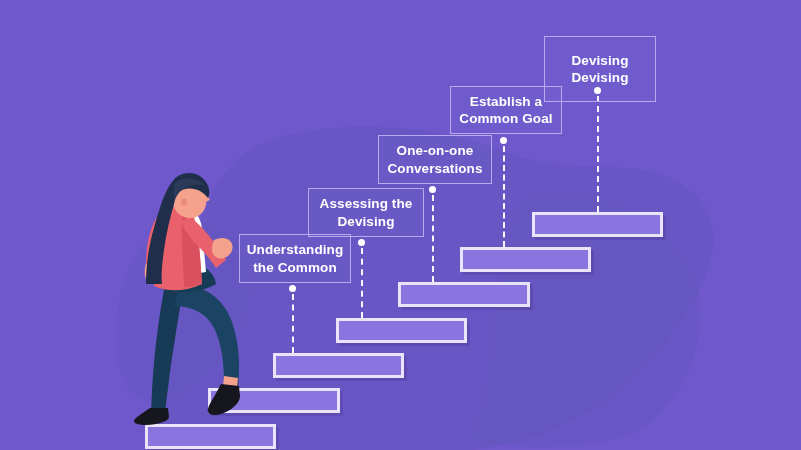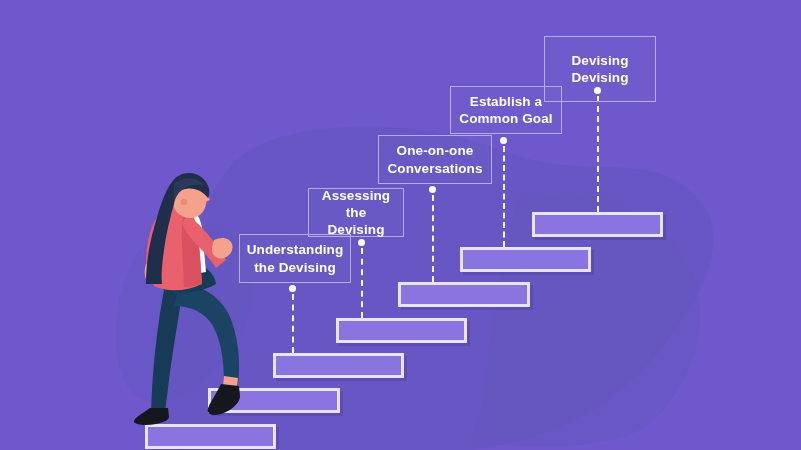--- a/index.html
+++ b/index.html
@@ -81,25 +81,25 @@
     <div class="conn-line"></div>
   </div>
   <div class="connector" style="left:594px;top:87px;height:125px;">
     <div class="conn-dot"></div>
     <div class="conn-line"></div>
   </div>
 
   <div class="label-box" style="left:239px;top:234px;width:112px;height:49px;">
     <span>
       <span>Understanding</span><br>
-      <span>the Devising</span>
+      <span>the Common</span>
     </span>
   </div>
 
-  <div class="label-box" style="left:308px;top:188px;width:96px;height:49px;">
+  <div class="label-box" style="left:308px;top:188px;width:116px;height:49px;">
     <span>
       <span>Assessing the</span><br>
       <span>Devising</span>
     </span>
   </div>
 
   <div class="label-box" style="left:378px;top:135px;width:114px;height:49px;">
     <span>
       <span>One-on-one</span><br>
       <span>Conversations</span>

